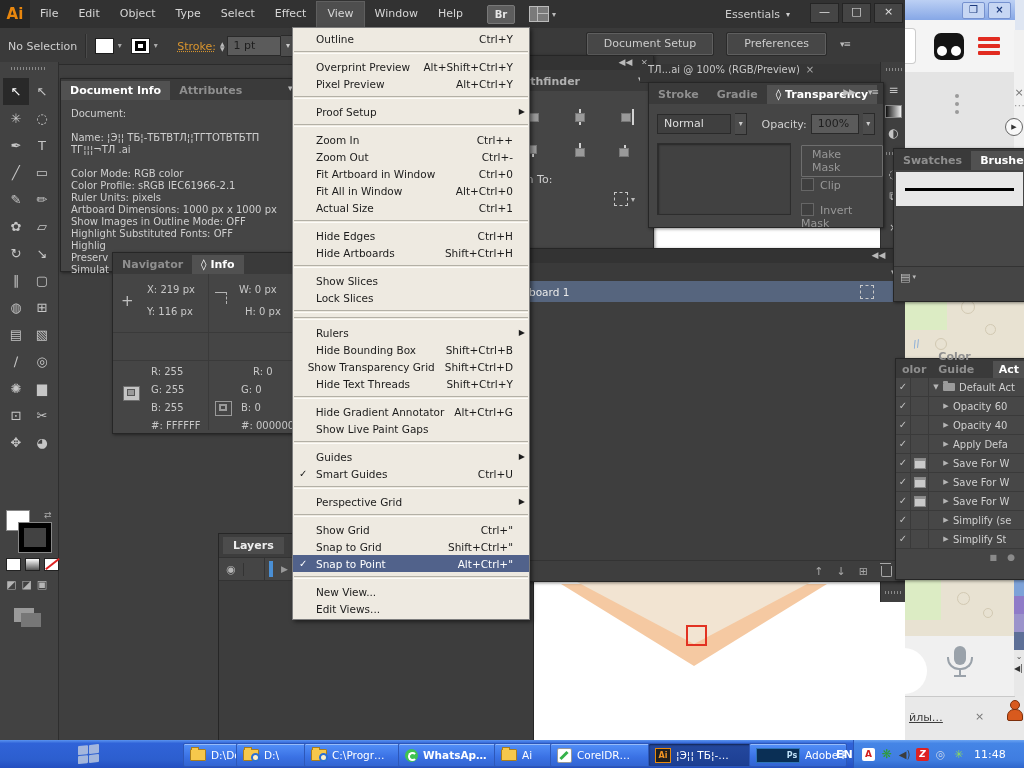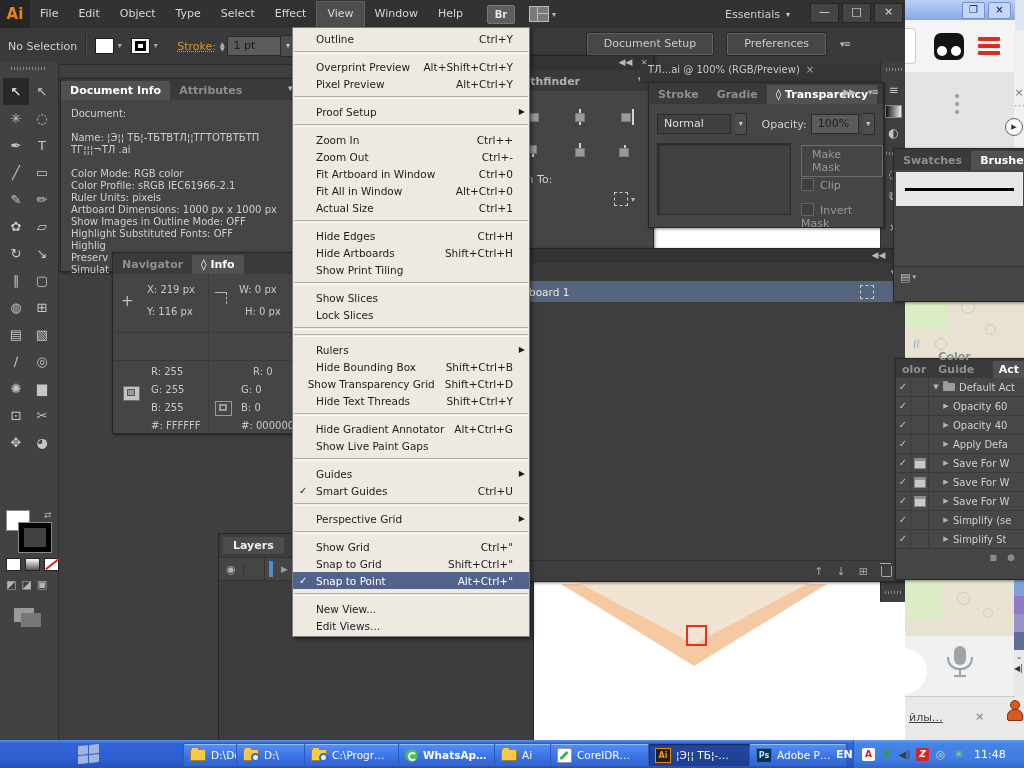--- a/index.html
+++ b/index.html
@@ -155,21 +155,21 @@
   .ticon{width:14px;height:12px;margin-right:5px;flex:none;position:relative;}
   .ticon.folder,.ticon.folder-explore{background:#f6c84c;border:1px solid #a97d1c;border-radius:1px;height:10px;}
   .ticon.folder::before,.ticon.folder-explore::before{content:"";position:absolute;top:-3px;left:0;width:6px;height:2px;background:#f6c84c;border:1px solid #a97d1c;border-bottom:none;}
   .ticon.folder-explore::after{content:"";position:absolute;right:-2px;bottom:-2px;width:5px;height:5px;border:2px solid #2b6fd4;border-radius:50%;background:rgba(255,255,255,.7);}
   .ticon.whatsapp{width:13px;height:13px;background:#3fc351;border-radius:50%;}
   .ticon.whatsapp::before{content:"";position:absolute;left:3px;top:3px;width:5px;height:5px;border:2px solid #fff;border-radius:50%;border-right-color:transparent;}
   .ticon.coreldraw{width:13px;height:13px;background:#fff;border:1px solid #999;border-radius:2px;}
   .ticon.coreldraw::before{content:"";position:absolute;left:1px;top:5px;width:10px;height:3px;background:#35b24a;transform:rotate(-45deg);}
   .ticon.illustrator,.ticon.photoshop{display:flex;align-items:center;justify-content:center;font-size:8px;font-weight:bold;width:14px;height:13px;}
   .ticon.illustrator{background:#201f1e;border:1px solid #e8890c;color:#f09423;}
-  .ticon.photoshop{background:#0a2f55;border:1px solid #2f74b8;color:#bfe0f7;}
+  .ticon.photoshop{background:#0a2f55;border:1px solid #2f74b8;color:#bfe0f7;padding-left:28px;}
   #tray{position:absolute;right:0;top:740px;height:28px;width:162px;z-index:61;display:flex;align-items:center;gap:5px;
     background:linear-gradient(#6aa3f2,#4585e6 12%,#3f7de0 72%,#2f66cc);border-left:1px solid #2a55b8;padding-left:8px;}
   .tray-ic{width:13px;height:13px;border-radius:2px;display:flex;align-items:center;justify-content:center;font-size:9px;flex:none;}
 </style>
 </head>
 <body>
 
 <div id="screen">
 
   <div id="menubar">
@@ -511,24 +511,20 @@
       <div class="vm-item">
         <span class="vm-check"></span>
         <span class="vm-label">Hide Edges</span>
         <span class="vm-short">Ctrl+H</span>
       </div>
       <div class="vm-item">
         <span class="vm-check"></span>
         <span class="vm-label">Hide Artboards</span>
         <span class="vm-short">Shift+Ctrl+H</span>
       </div>
-      <div class="vm-item">
-        <span class="vm-check"></span>
-        <span class="vm-label">Show Print Tiling</span>
-      </div>
       <div class="vm-sep"></div>
       <div class="vm-item">
         <span class="vm-check"></span>
         <span class="vm-label">Show Slices</span>
       </div>
       <div class="vm-item">
         <span class="vm-check"></span>
         <span class="vm-label">Lock Slices</span>
       </div>
       <div class="vm-sep"></div>

